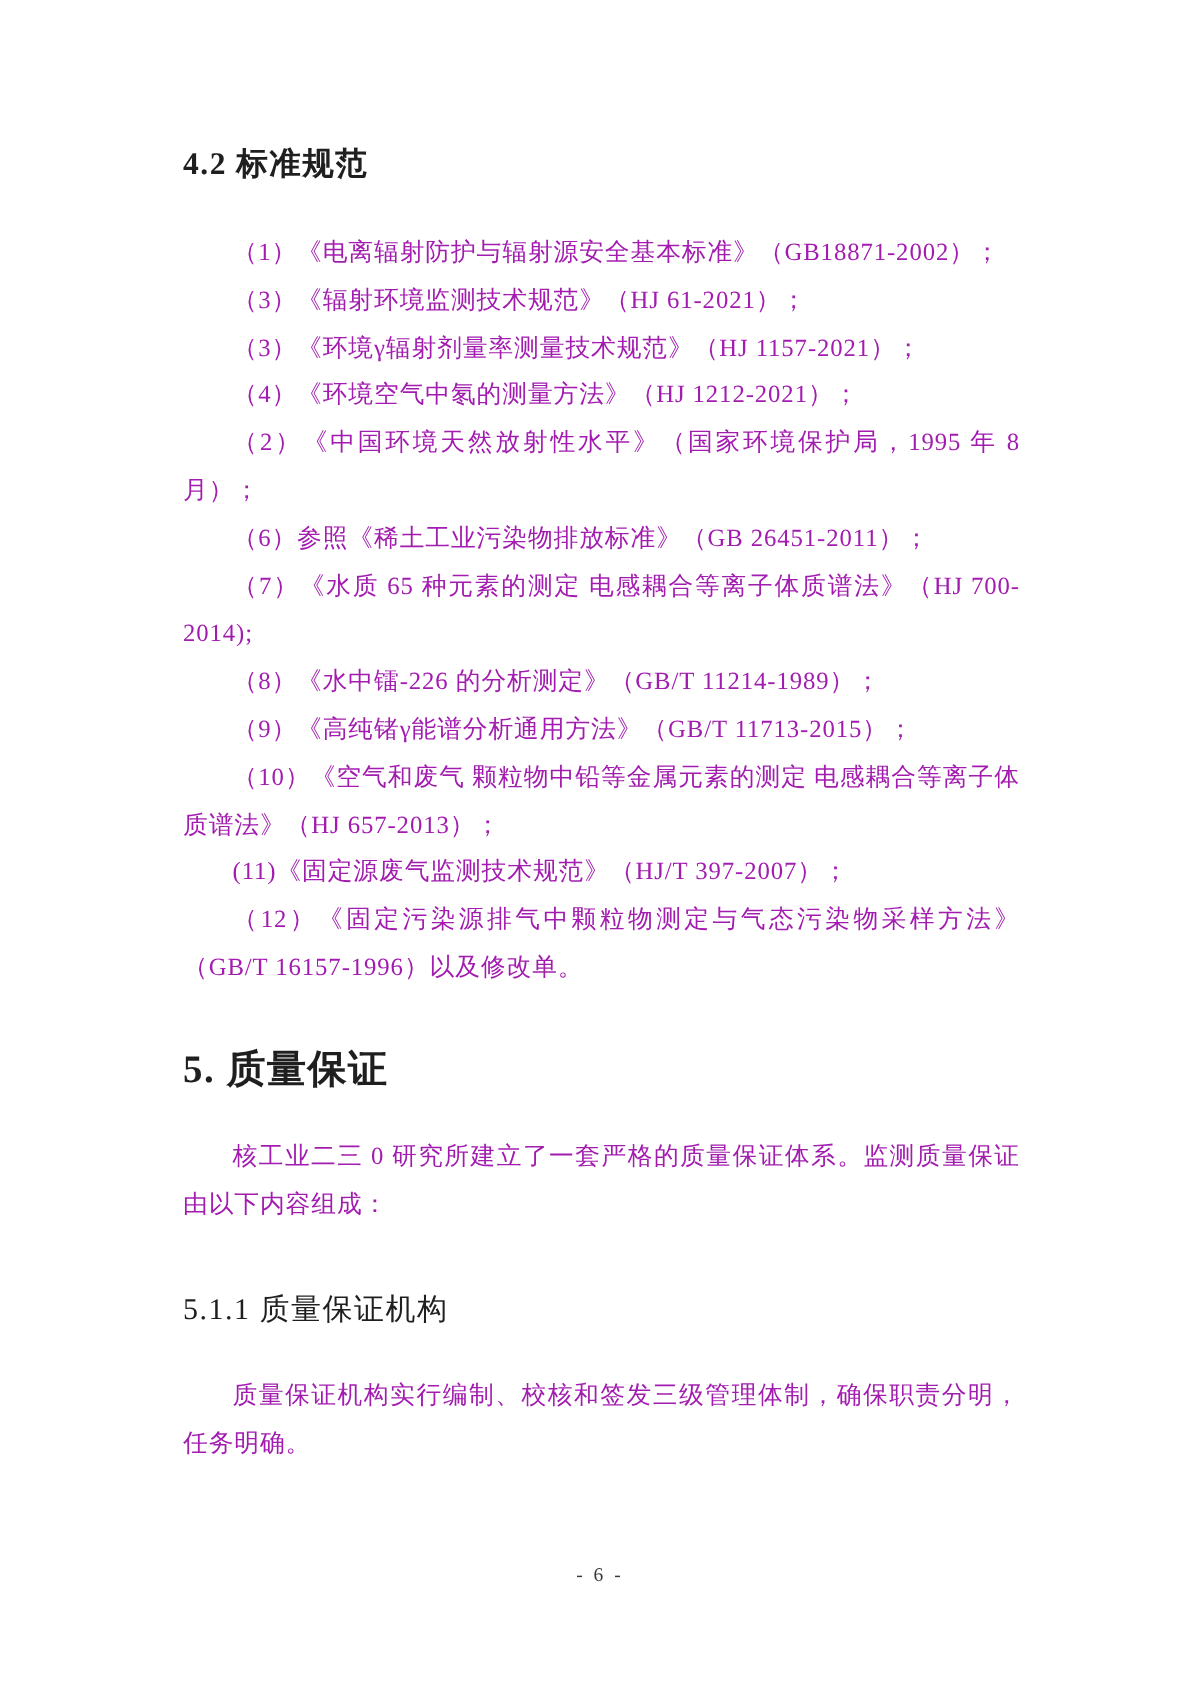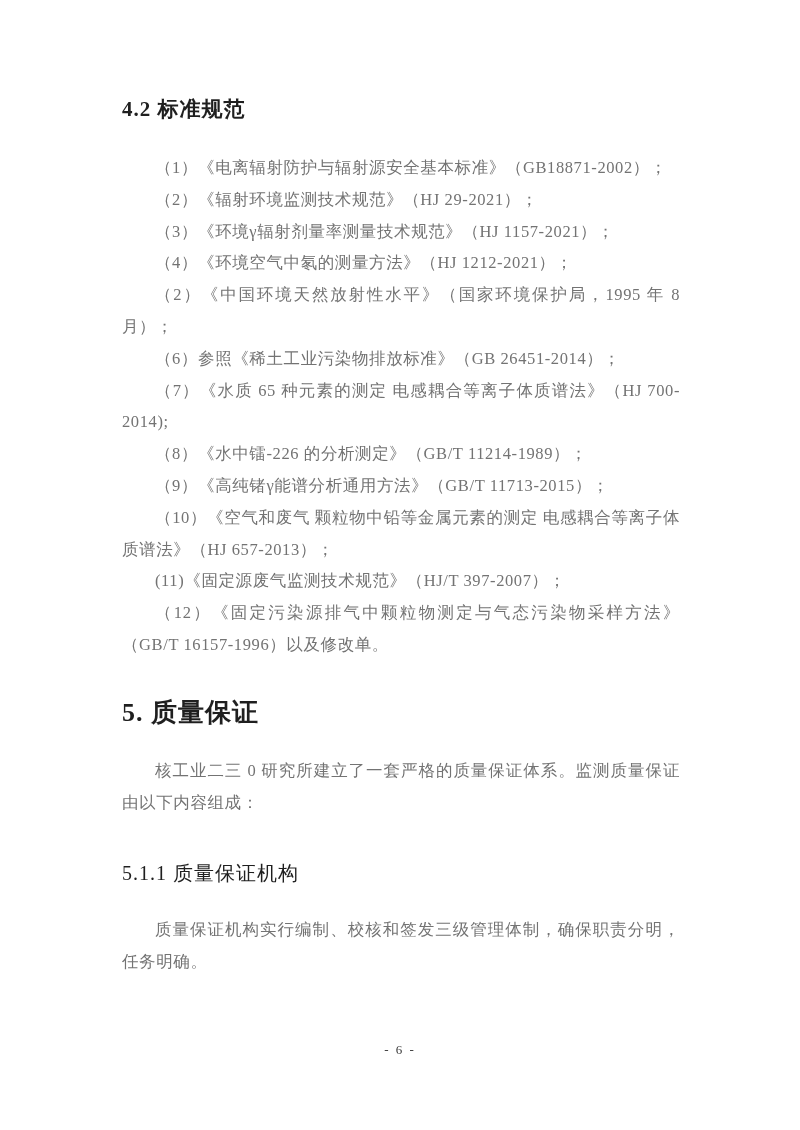--- a/index.html
+++ b/index.html
@@ -49,21 +49,21 @@
     list-style: none;
   }
 
   .standards p,
   .body-par {
     font-size: 16.5px;
     line-height: 31.8px;
     letter-spacing: 0.6px;
     text-align: justify;
     text-indent: 2em;
-    color: #737373;
+    color: #a21caf;
   }
 
   .body-par { margin-top: 26px; }
 
   .h-section.first { margin-top: 0; }
 
   .footer {
     position: absolute;
     left: 0;
     bottom: 72px;
@@ -76,25 +76,25 @@
 </style>
 </head>
 <body>
 
 <div class="page">
 
   <h2 class="h-section first">4.2 标准规范</h2>
 
   <div class="standards">
     <p>（1）《电离辐射防护与辐射源安全基本标准》（GB18871-2002）；</p>
-    <p>（2）《辐射环境监测技术规范》（HJ 29-2021）；</p>
+    <p>（3）《辐射环境监测技术规范》（HJ 61-2021）；</p>
     <p>（3）《环境γ辐射剂量率测量技术规范》（HJ 1157-2021）；</p>
     <p>（4）《环境空气中氡的测量方法》（HJ 1212-2021）；</p>
     <p>（2）《中国环境天然放射性水平》（国家环境保护局，1995 年 8 月）；</p>
-    <p>（6）参照《稀土工业污染物排放标准》（GB 26451-2014）；</p>
+    <p>（6）参照《稀土工业污染物排放标准》（GB 26451-2011）；</p>
     <p>（7）《水质 65 种元素的测定 电感耦合等离子体质谱法》（HJ 700-2014);</p>
     <p>（8）《水中镭-226 的分析测定》（GB/T 11214-1989）；</p>
     <p>（9）《高纯锗γ能谱分析通用方法》（GB/T 11713-2015）；</p>
     <p>（10）《空气和废气 颗粒物中铅等金属元素的测定 电感耦合等离子体质谱法》（HJ 657-2013）；</p>
     <p>(11)《固定源废气监测技术规范》（HJ/T 397-2007）；</p>
     <p>（12）《固定污染源排气中颗粒物测定与气态污染物采样方法》（GB/T 16157-1996）以及修改单。</p>
   </div>
 
   <h1 class="h-chapter">5. 质量保证</h1>
 

